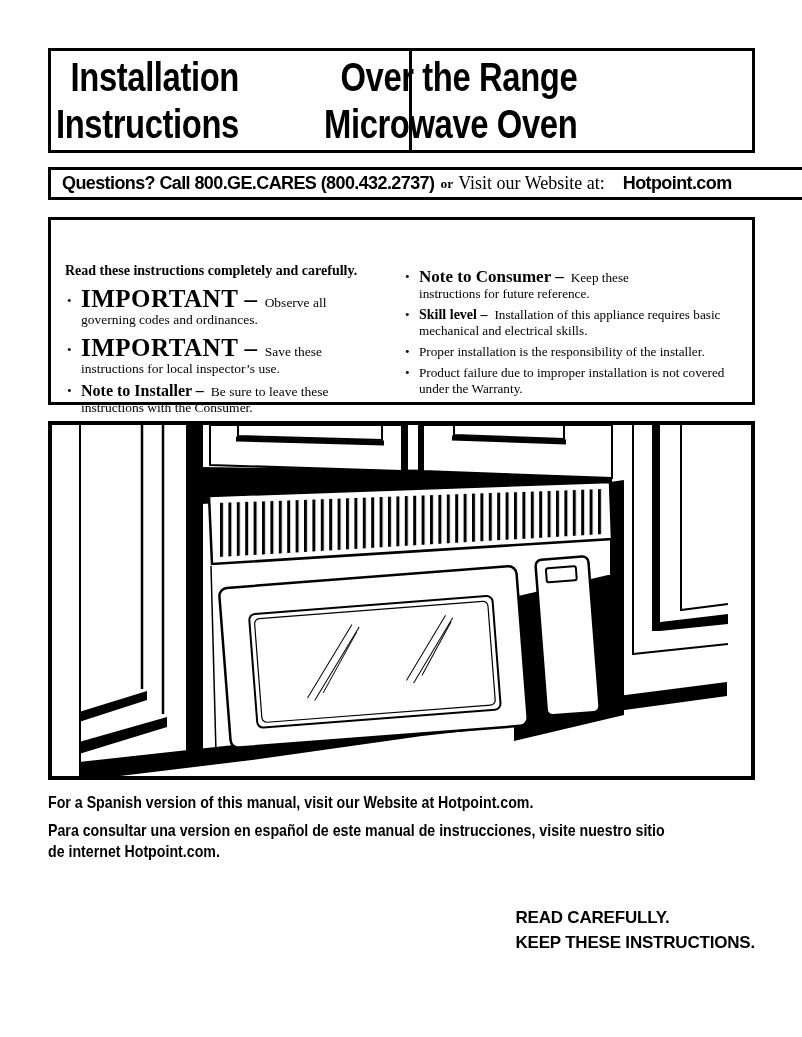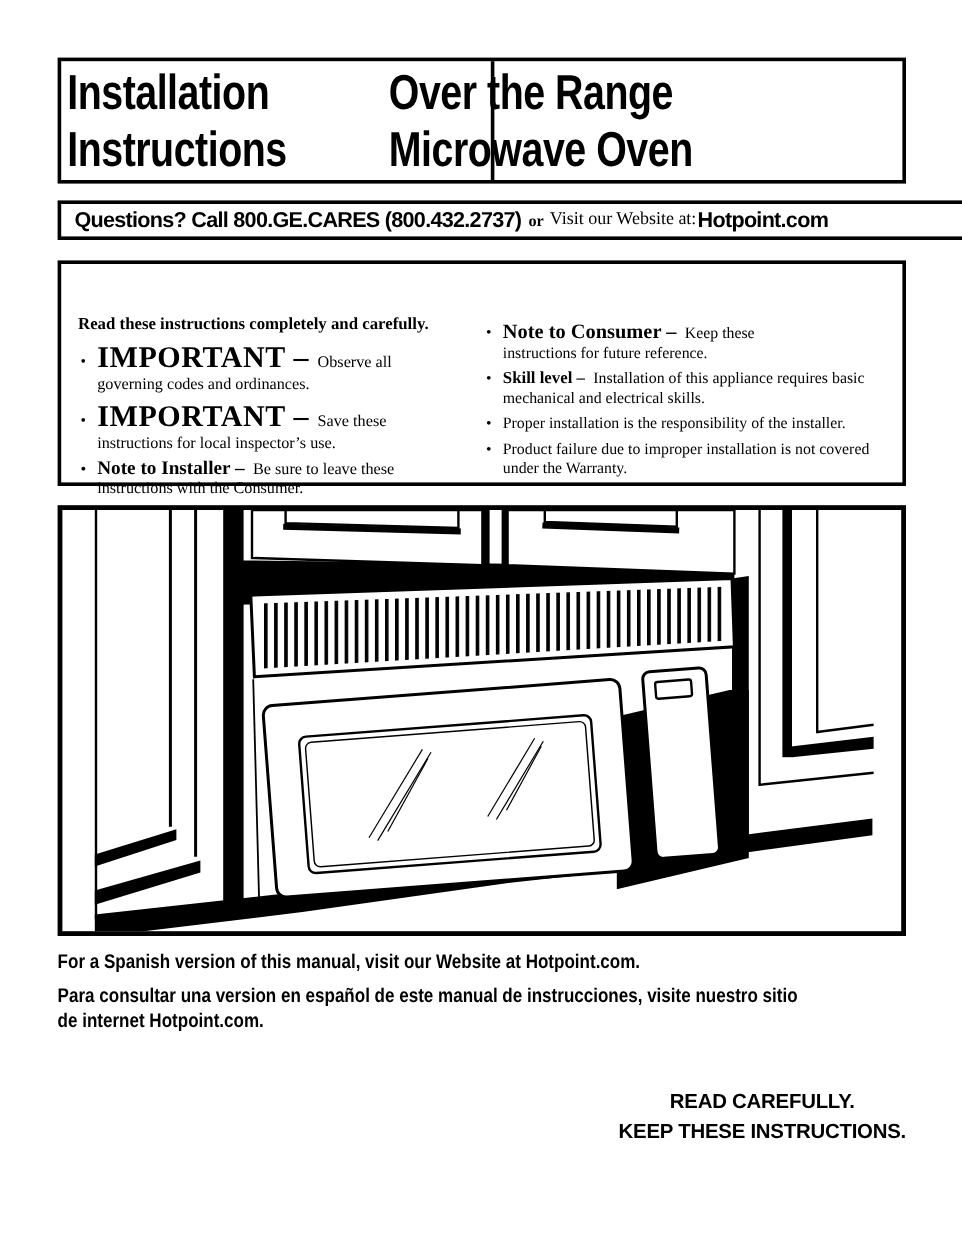--- a/index.html
+++ b/index.html
@@ -1,33 +1,33 @@
 <!DOCTYPE html>
 <html><head>
 <meta charset="utf-8">
 <style>
   html,body{margin:0;padding:0;background:#e8e8e8;}
   .page{position:relative;width:802px;height:1037px;background:#ffffff;margin:0 auto;
         font-family:"Liberation Sans",sans-serif;color:#000;overflow:hidden;}
   .box{position:absolute;background:#fff;border:3px solid #000;box-sizing:border-box;}
 
   
-  .title-box{left:48px;top:48px;width:707px;height:105px;}
+  .title-box{left:48px;top:48px;width:707px;height:105px;text-align:right;}
   .title-divider{position:absolute;left:358px;top:0;bottom:0;width:3px;background:#000;}
   .title-text{position:absolute;top:3px;font-weight:bold;font-size:41px;line-height:47px;
               white-space:nowrap;transform:scaleX(0.8);transform-origin:0 0;letter-spacing:-0.5px;}
   .title-left{left:5px;}
   .title-right{left:273px;}
 
   
   .contact-box{left:48px;top:167px;width:772px;height:33px;display:flex;align-items:center;
                padding-left:11px;}
   .cb-phone,.cb-site{font-weight:bold;font-size:18px;letter-spacing:-0.6px;white-space:pre;}
   .cb-or{font-family:"Liberation Serif",serif;font-weight:bold;font-size:13.5px;margin:0 5px 0 6px;}
-  .cb-visit{font-family:"Liberation Serif",serif;font-size:15px;margin-right:1px;}
+  .cb-visit{font-family:"Liberation Serif",serif;font-size:18px;margin-right:18px;}
 
   
   .byb-box{left:48px;top:217px;width:707px;height:188px;}
   .byb-heading{position:absolute;left:13px;top:7px;font-weight:bold;font-size:26px;
                letter-spacing:-0.5px;white-space:nowrap;}
   .col{position:absolute;font-family:"Liberation Serif",serif;}
   .col-left{left:14px;top:43px;width:322px;}
   .col-right{left:352px;top:44px;width:350px;}
   .lead{font-weight:bold;font-size:14px;line-height:16px;white-space:nowrap;}
   .item{position:relative;padding-left:16px;font-size:13.5px;line-height:15.5px;}
@@ -48,21 +48,21 @@
   .fig-box{left:48px;top:421px;width:707px;height:359px;border-width:4px;}
   .fig-box svg{position:absolute;left:0;top:0;width:699px;height:351px;display:block;}
 
   
   .spanish{position:absolute;left:48px;top:792px;width:760px;font-weight:bold;}
   .sp-line{font-size:16.5px;line-height:21px;white-space:nowrap;
            transform:scaleX(0.86);transform-origin:0 0;}
   .sp-gap{height:7px;}
 
   
-  .closing{position:absolute;right:47px;top:905px;text-align:center;font-weight:bold;
+  .closing{position:absolute;right:47px;top:905px;text-align:left;font-weight:bold;
            font-size:17px;line-height:25px;letter-spacing:-0.2px;}
 </style>
 </head>
 <body>
 
 <div class="page">
 
   <div class="box title-box">
     <div class="title-divider"></div>
     <div class="title-text title-left">

